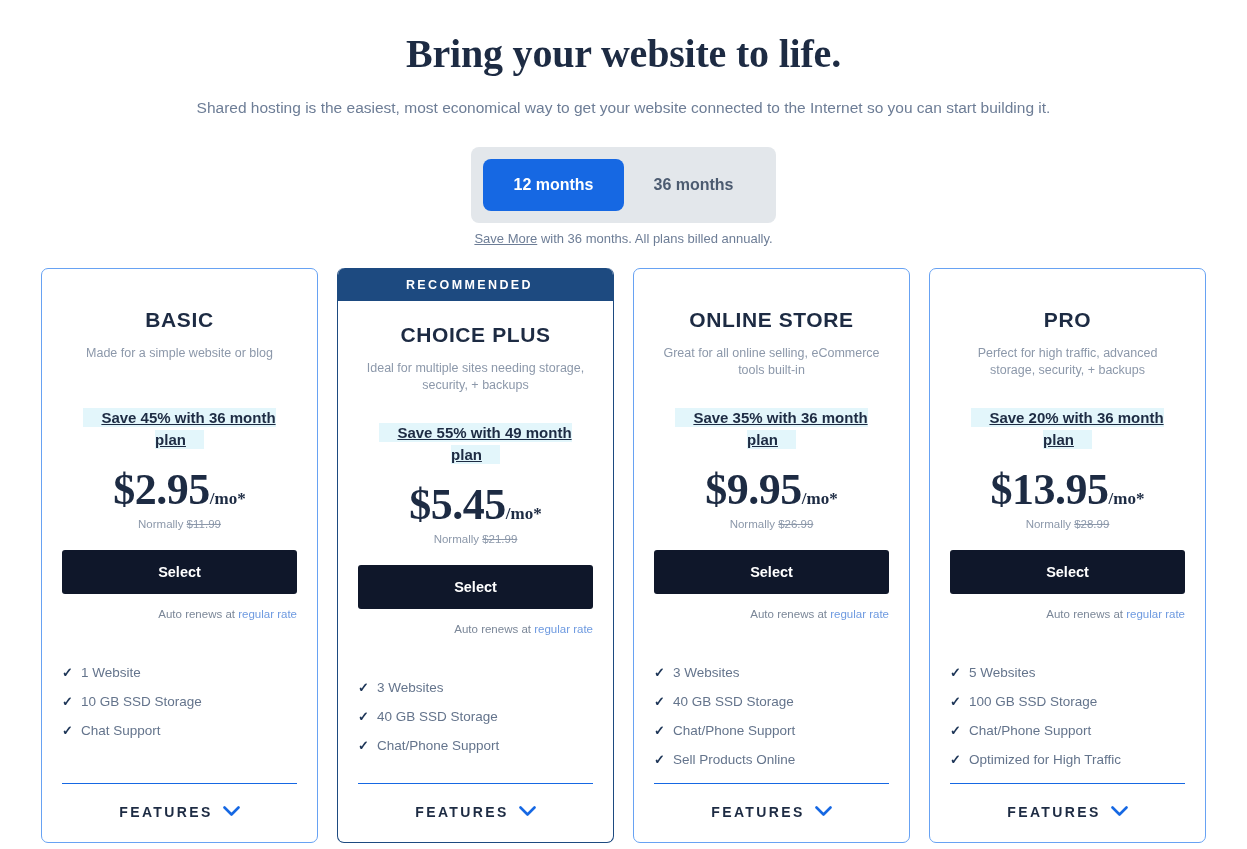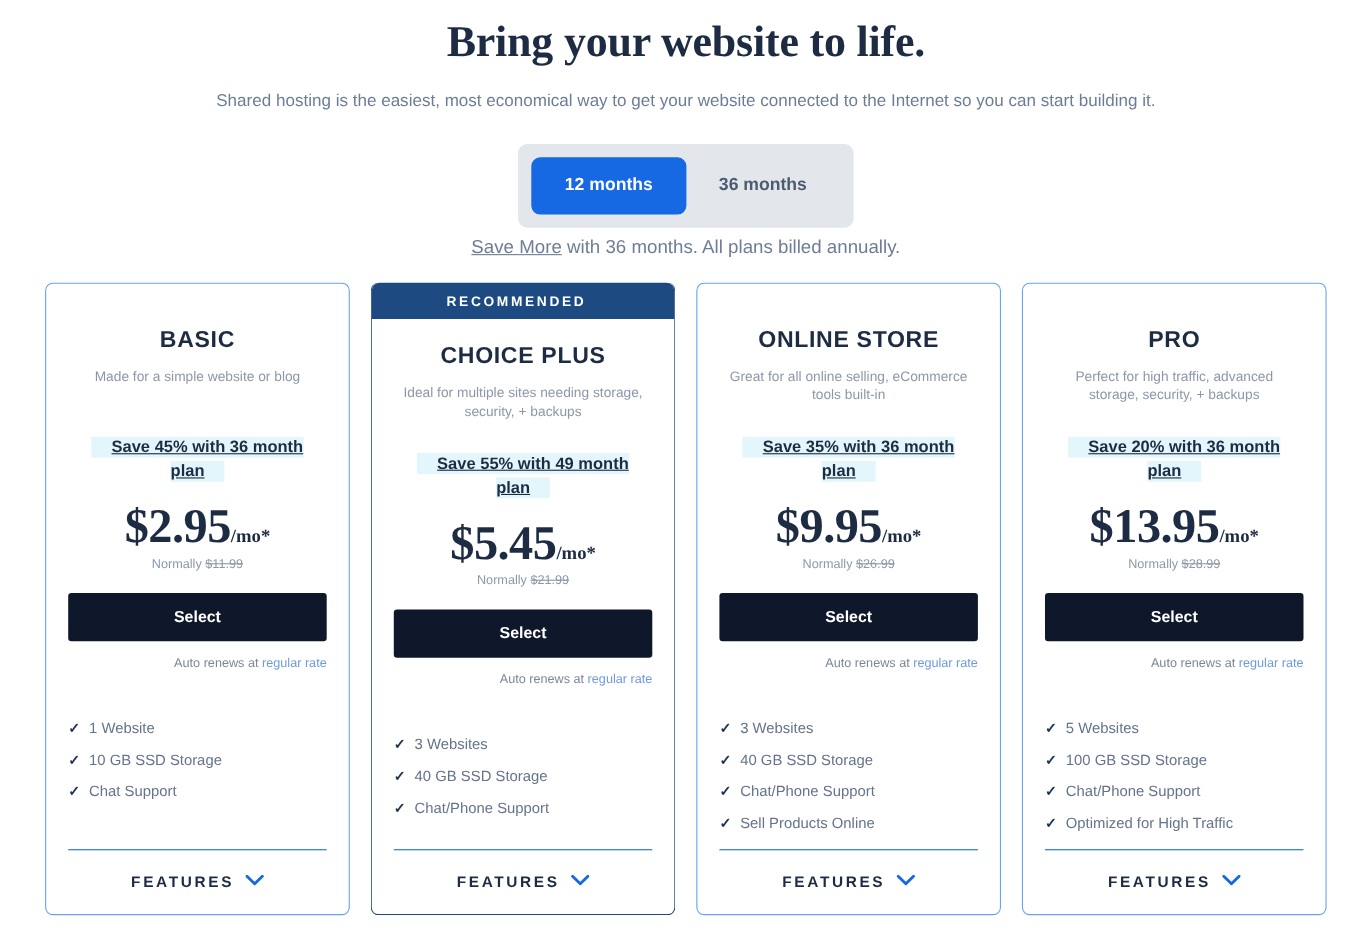--- a/index.html
+++ b/index.html
@@ -12,21 +12,21 @@
     height: 849px;
     font-family: "Liberation Sans", sans-serif;
     color: #29354a;
     overflow: hidden;
     position: relative;
   }
 
   
   .hero {
     text-align: center;
-    padding-top: 14px;
+    padding-top: 30px;
   }
   .hero-title {
     font-family: "Liberation Serif", serif;
     font-weight: bold;
     font-size: 40px;
     line-height: 48px;
     color: #1d2b43;
     margin: 0;
     letter-spacing: -0.2px;
   }
@@ -64,21 +64,21 @@
     cursor: pointer;
     border-radius: 8px;
     line-height: 52px;
   }
   .toggle-btn.active {
     background: #1668e3;
     color: #ffffff;
   }
   .toggle-note {
     margin-top: 8px;
-    font-size: 17px;
+    font-size: 13px;
     color: #6d7d96;
     text-align: center;
   }
   .toggle-note a {
     color: #6d7d96;
     text-decoration: underline;
   }
 
   
   .cards {

